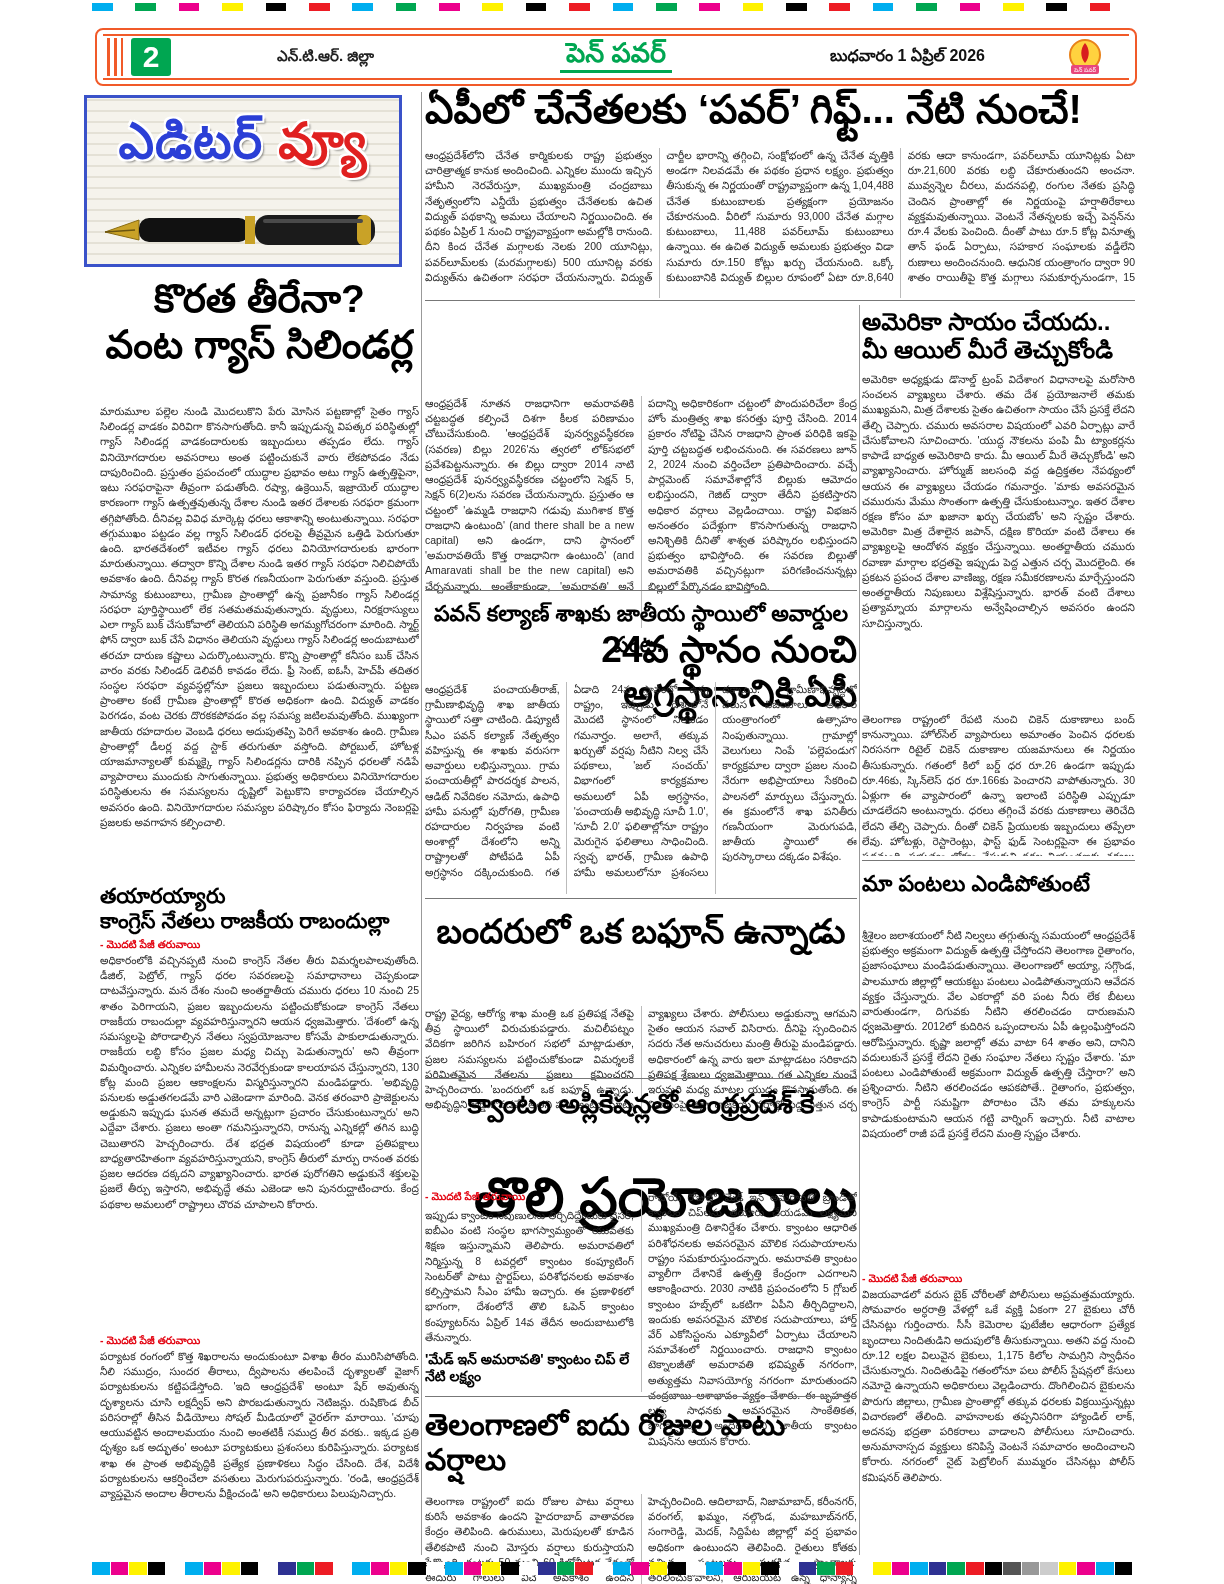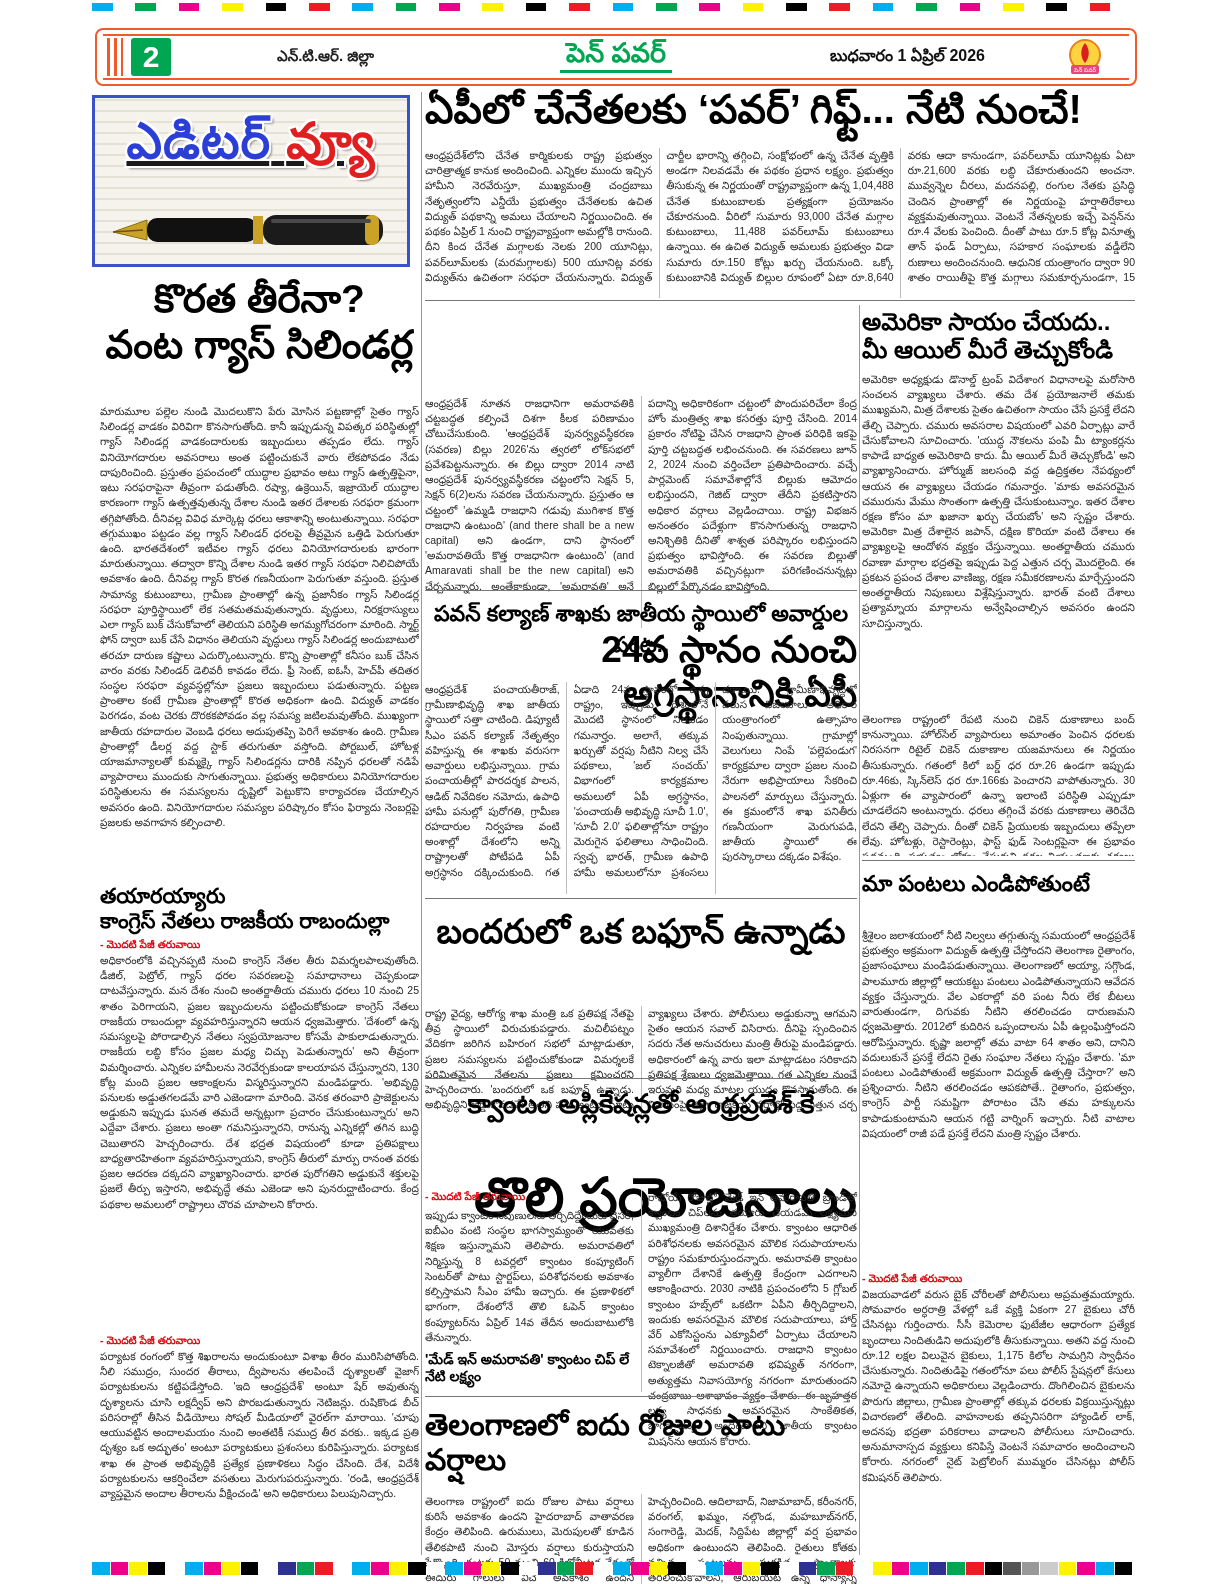--- a/index.html
+++ b/index.html
@@ -21,24 +21,24 @@
   .page-num{position:absolute;left:34px;top:8px;width:40px;height:38px;background:#00A651;
             color:#fff;font-weight:bold;font-size:30px;display:flex;align-items:center;justify-content:center;
             border-radius:3px;}
   .district{position:absolute;left:180px;top:17px;font-size:15px;font-weight:bold;color:#222;}
   .paper-name{position:absolute;left:0;right:0;top:8px;text-align:center;font-size:27px;font-weight:bold;
               color:#00A651;}
   .paper-name span{border-bottom:3px solid #00A651;padding:0 6px 2px 6px;}
   .date{position:absolute;right:150px;top:17px;font-size:16px;font-weight:bold;color:#111;}
   .brand-logo{position:absolute;right:28px;top:5px;width:44px;height:44px;}
   
-  .editor-logo{position:absolute;top:95px;left:92px;width:318px;height:172px;border:3px solid #3a52c9;
+  .editor-logo{position:absolute;top:95px;left:84px;width:318px;height:172px;border:3px solid #3a52c9;
      background:
        repeating-linear-gradient(0deg,#f5f3ec 0 9px,#e4e1d6 9px 11px);
-     box-sizing:border-box;overflow:hidden;text-decoration:underline;}
+     box-sizing:border-box;overflow:hidden;}
   .editor-words{text-align:center;margin-top:14px;font-weight:bold;font-size:50px;letter-spacing:1px;
      text-shadow:2px 2px 0 #ffffff,-2px -2px 0 #ffffff,2px -2px 0 #ffffff,-2px 2px 0 #ffffff,3px 3px 2px rgba(0,0,0,.4);}
   .ed-w1{color:#2b3fd6;} .ed-w2{color:#e02020;}
   .pen-svg{position:absolute;left:8px;bottom:10px;width:300px;height:56px;}
   
   .abs{position:absolute;box-sizing:border-box;}
   .headline{font-weight:bold;color:#000;line-height:1.18;}
   .body-text{font-size:10.5px;line-height:1.45;text-align:justify;color:#262626;overflow:hidden;}
   .cols2{column-count:2;column-gap:14px;column-rule:1px solid #bbb;margin-top:44px;}
   .cols3{column-count:3;column-gap:14px;column-rule:1px solid #bbb;}

